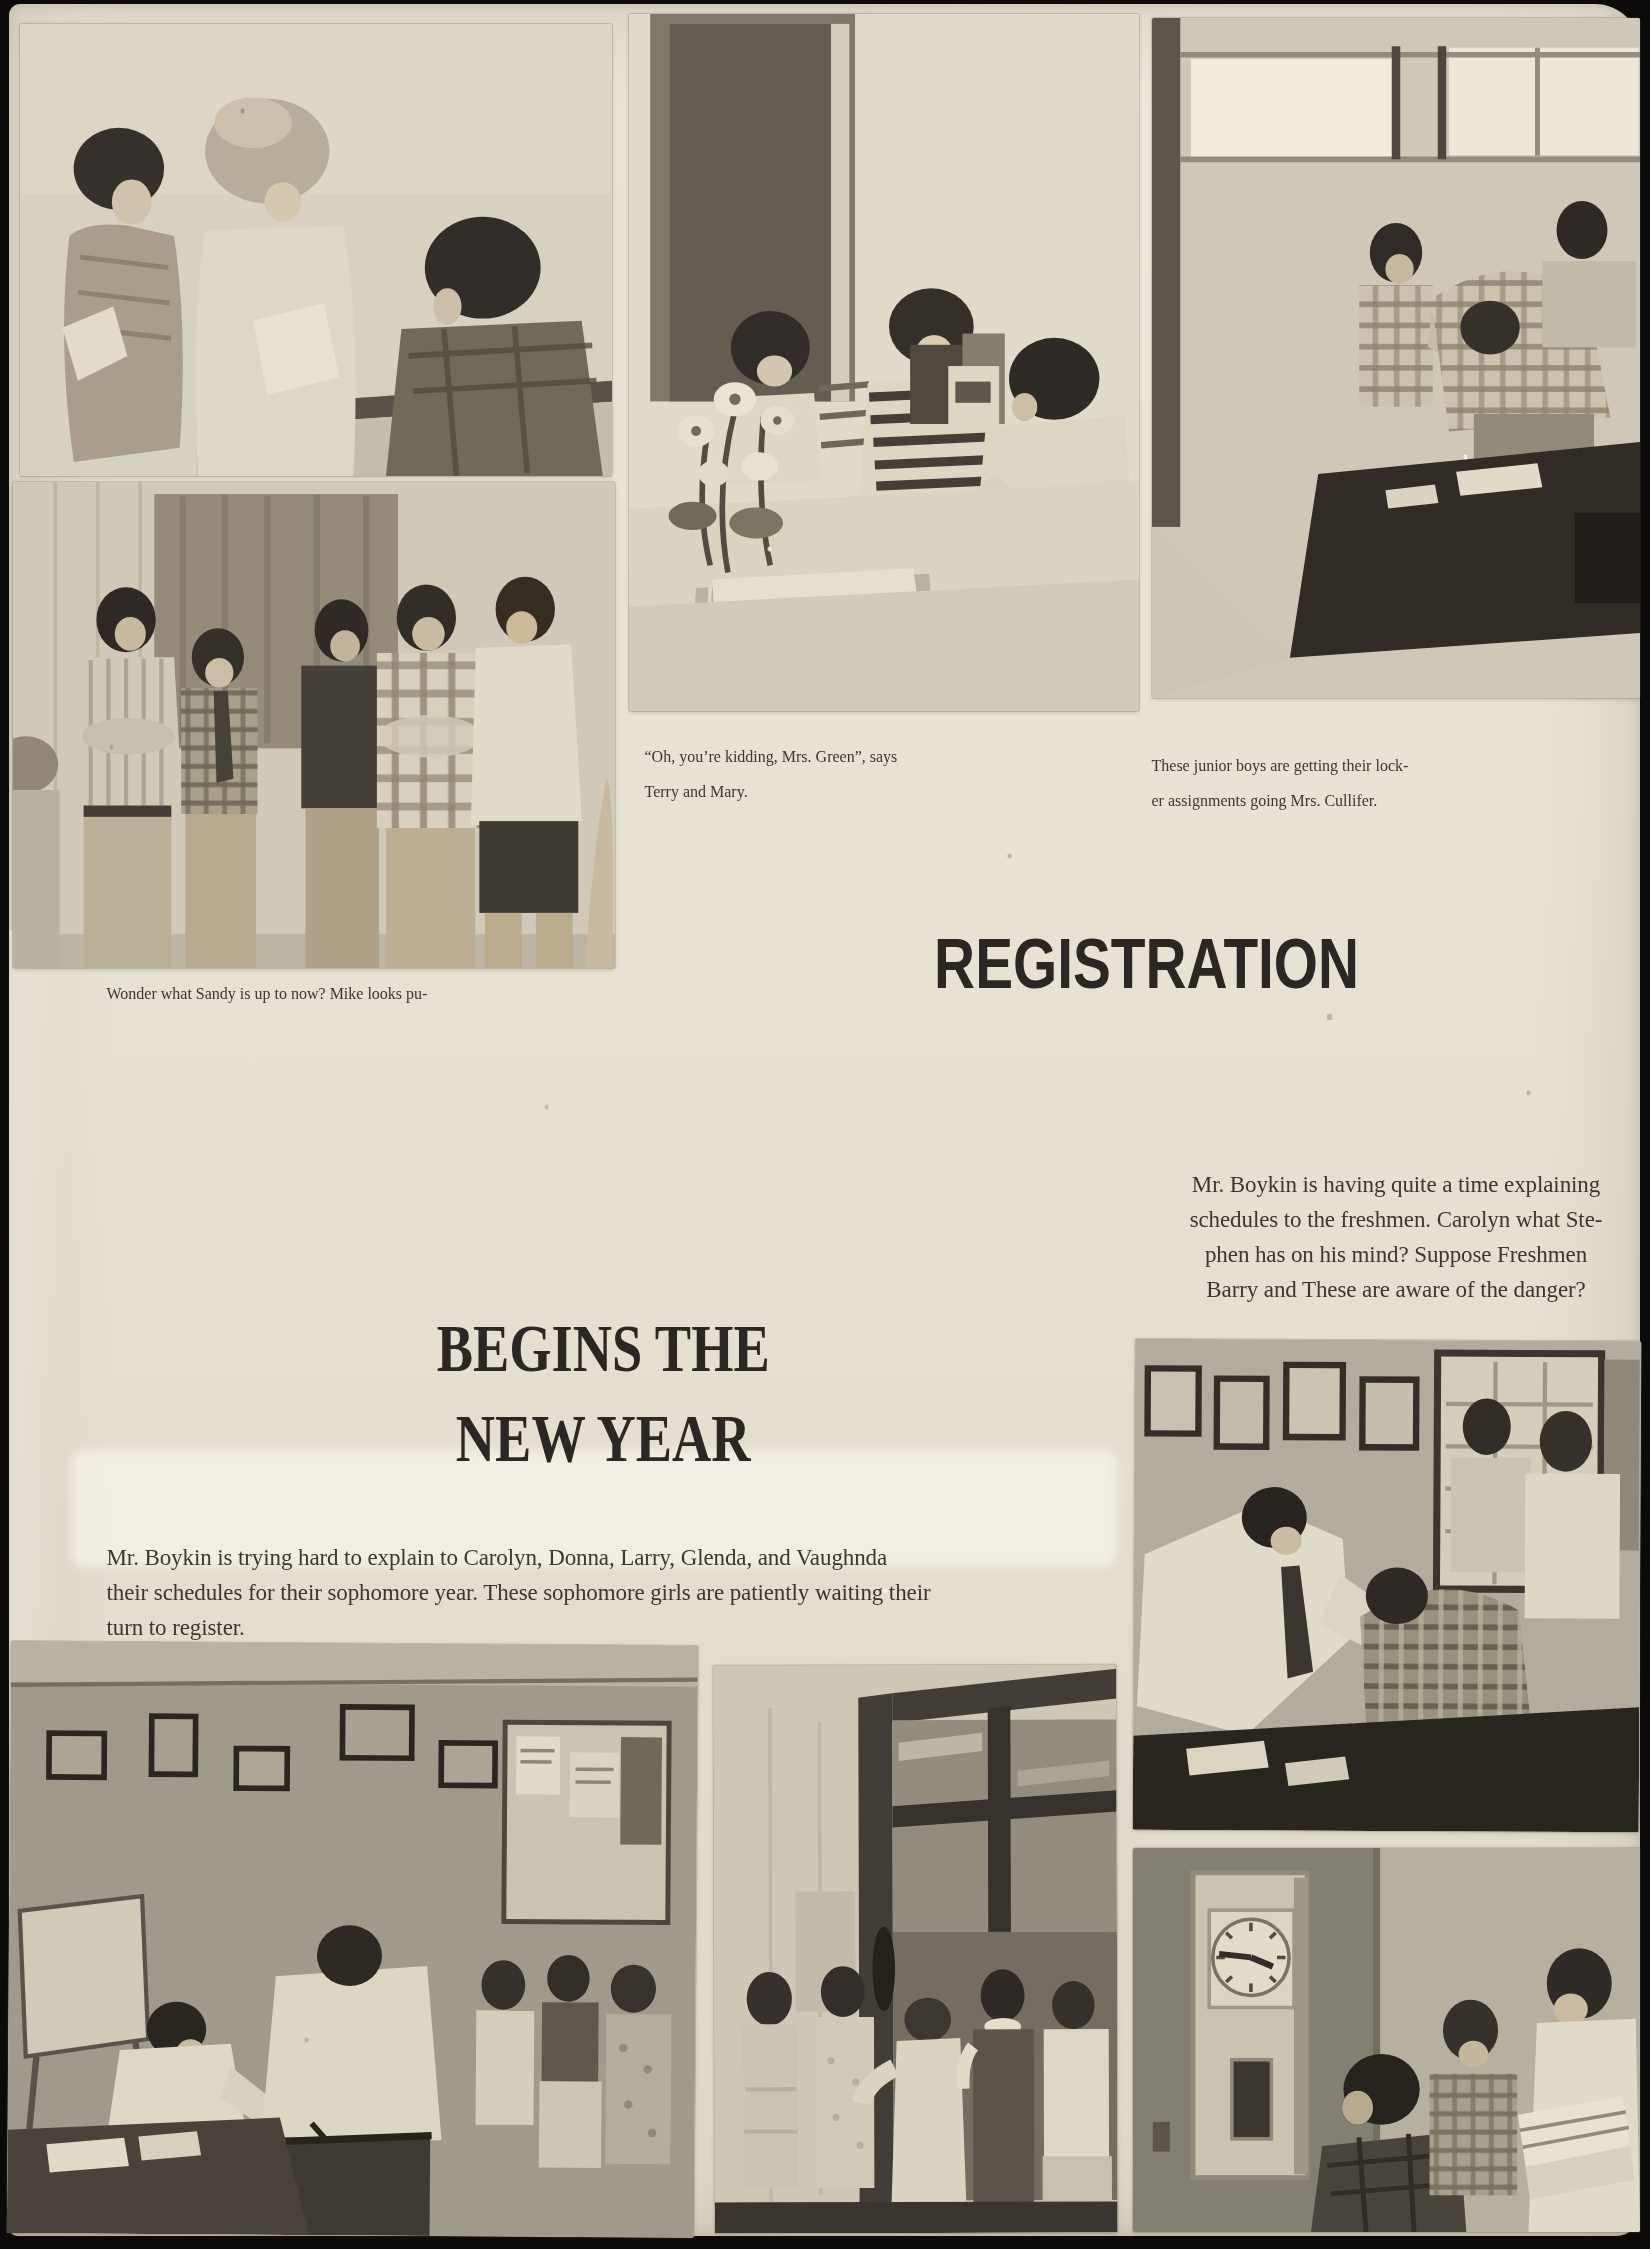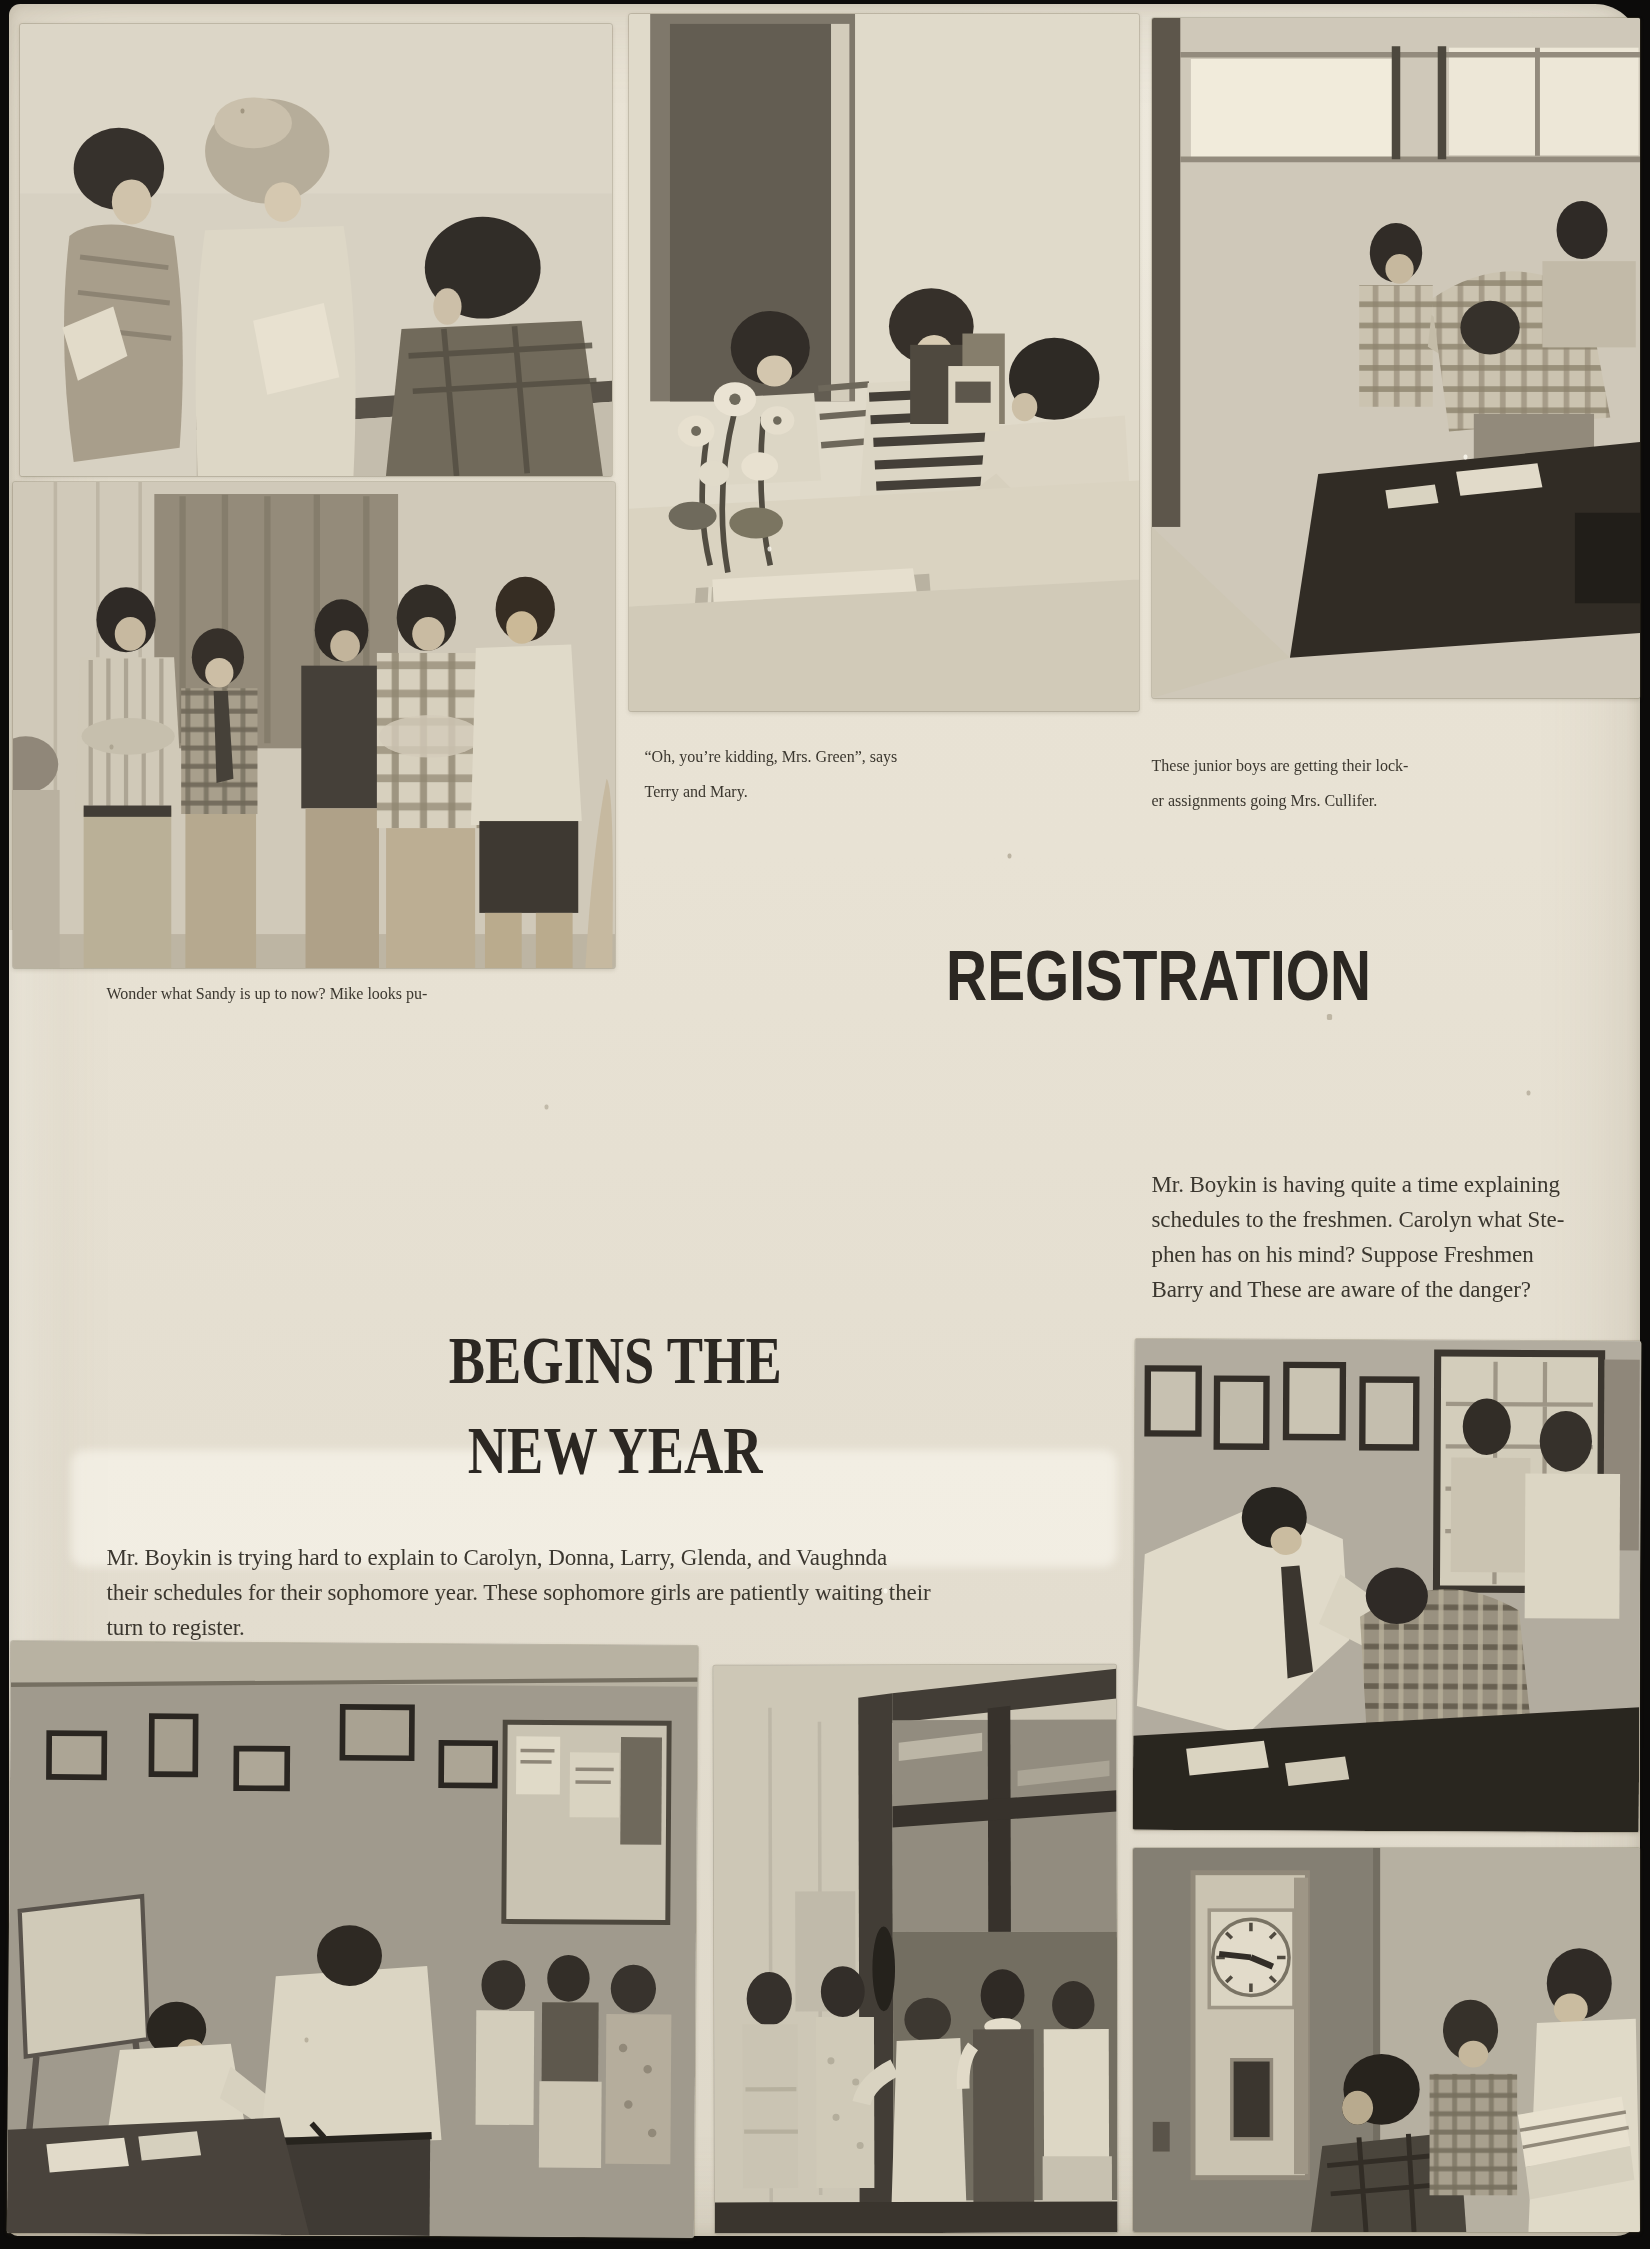--- a/index.html
+++ b/index.html
@@ -24,21 +24,21 @@
     border-radius:2.1px;
     box-shadow:0 0 0 0.7px rgba(95,85,62,0.28), 0 1.4px 4.2px rgba(70,60,40,0.18);
     overflow:hidden;
   }
   .photo svg{display:block;width:100%;height:100%;filter:sepia(0.10) contrast(0.97) brightness(1.0);}
   .caption{position:absolute;color:var(--ink,#3b372f);font-size:16px;line-height:35px;}
   .caption .ln{display:block;white-space:nowrap;}
   .para{position:absolute;color:var(--ink,#3b372f);font-size:23px;line-height:35px;}
   .para .ln{display:block;white-space:nowrap;letter-spacing:-0.1px;}
   .headline{
-    position:absolute;margin:16px;color:var(--hink,#2b2722);
+    position:absolute;margin:4px;color:var(--hink,#2b2722);
     font-family:"Liberation Sans", sans-serif;font-weight:700;
     text-align:center;
   }
   .headline .cond{display:inline-block;transform:scaleX(0.80);transform-origin:50% 50%;white-space:nowrap;}
   .reg{left:823px;top:919px;width:622px;font-size:71px;line-height:73px;}
   .begins{left:343px;top:1295px;width:495px;font-size:68px;line-height:90px;font-family:Liberation Serif, serif;}
   .begins .row{display:block;}
   .lightband{position:absolute;left:62px;top:1446px;width:1046px;height:117px;
     background:rgba(255,253,245,0.5);filter:blur(4.2px);border-radius:14px;}
   .leftglow{position:absolute;left:0;top:926px;width:54px;height:1300px;
@@ -467,21 +467,21 @@
 
   <h1 class="headline reg">
     <span class="cond">REGISTRATION</span>
   </h1>
 
   <h1 class="headline begins">
     <span class="row"><span class="cond">BEGINS THE</span></span>
     <span class="row"><span class="cond">NEW YEAR</span></span>
   </h1>
 
-  <div class="para" style="left:1143px;top:1163px;width:489px;">
+  <div class="para" style="left:1143px;top:1163px;width:489px;text-align:center;">
     <span class="ln">Mr. Boykin is having quite a time explaining</span>
     <span class="ln">schedules to the freshmen. Carolyn what Ste-</span>
     <span class="ln">phen has on his mind? Suppose Freshmen</span>
     <span class="ln">Barry and These are aware of the danger?</span>
   </div>
 
   <div class="para" style="left:98px;top:1525px;width:989px;margin-top:11px;">
     <span class="ln">Mr. Boykin is trying hard to explain to Carolyn, Donna, Larry, Glenda, and Vaughnda</span>
     <span class="ln">their schedules for their sophomore year. These sophomore girls are patiently waiting their</span>
     <span class="ln">turn to register.</span>

